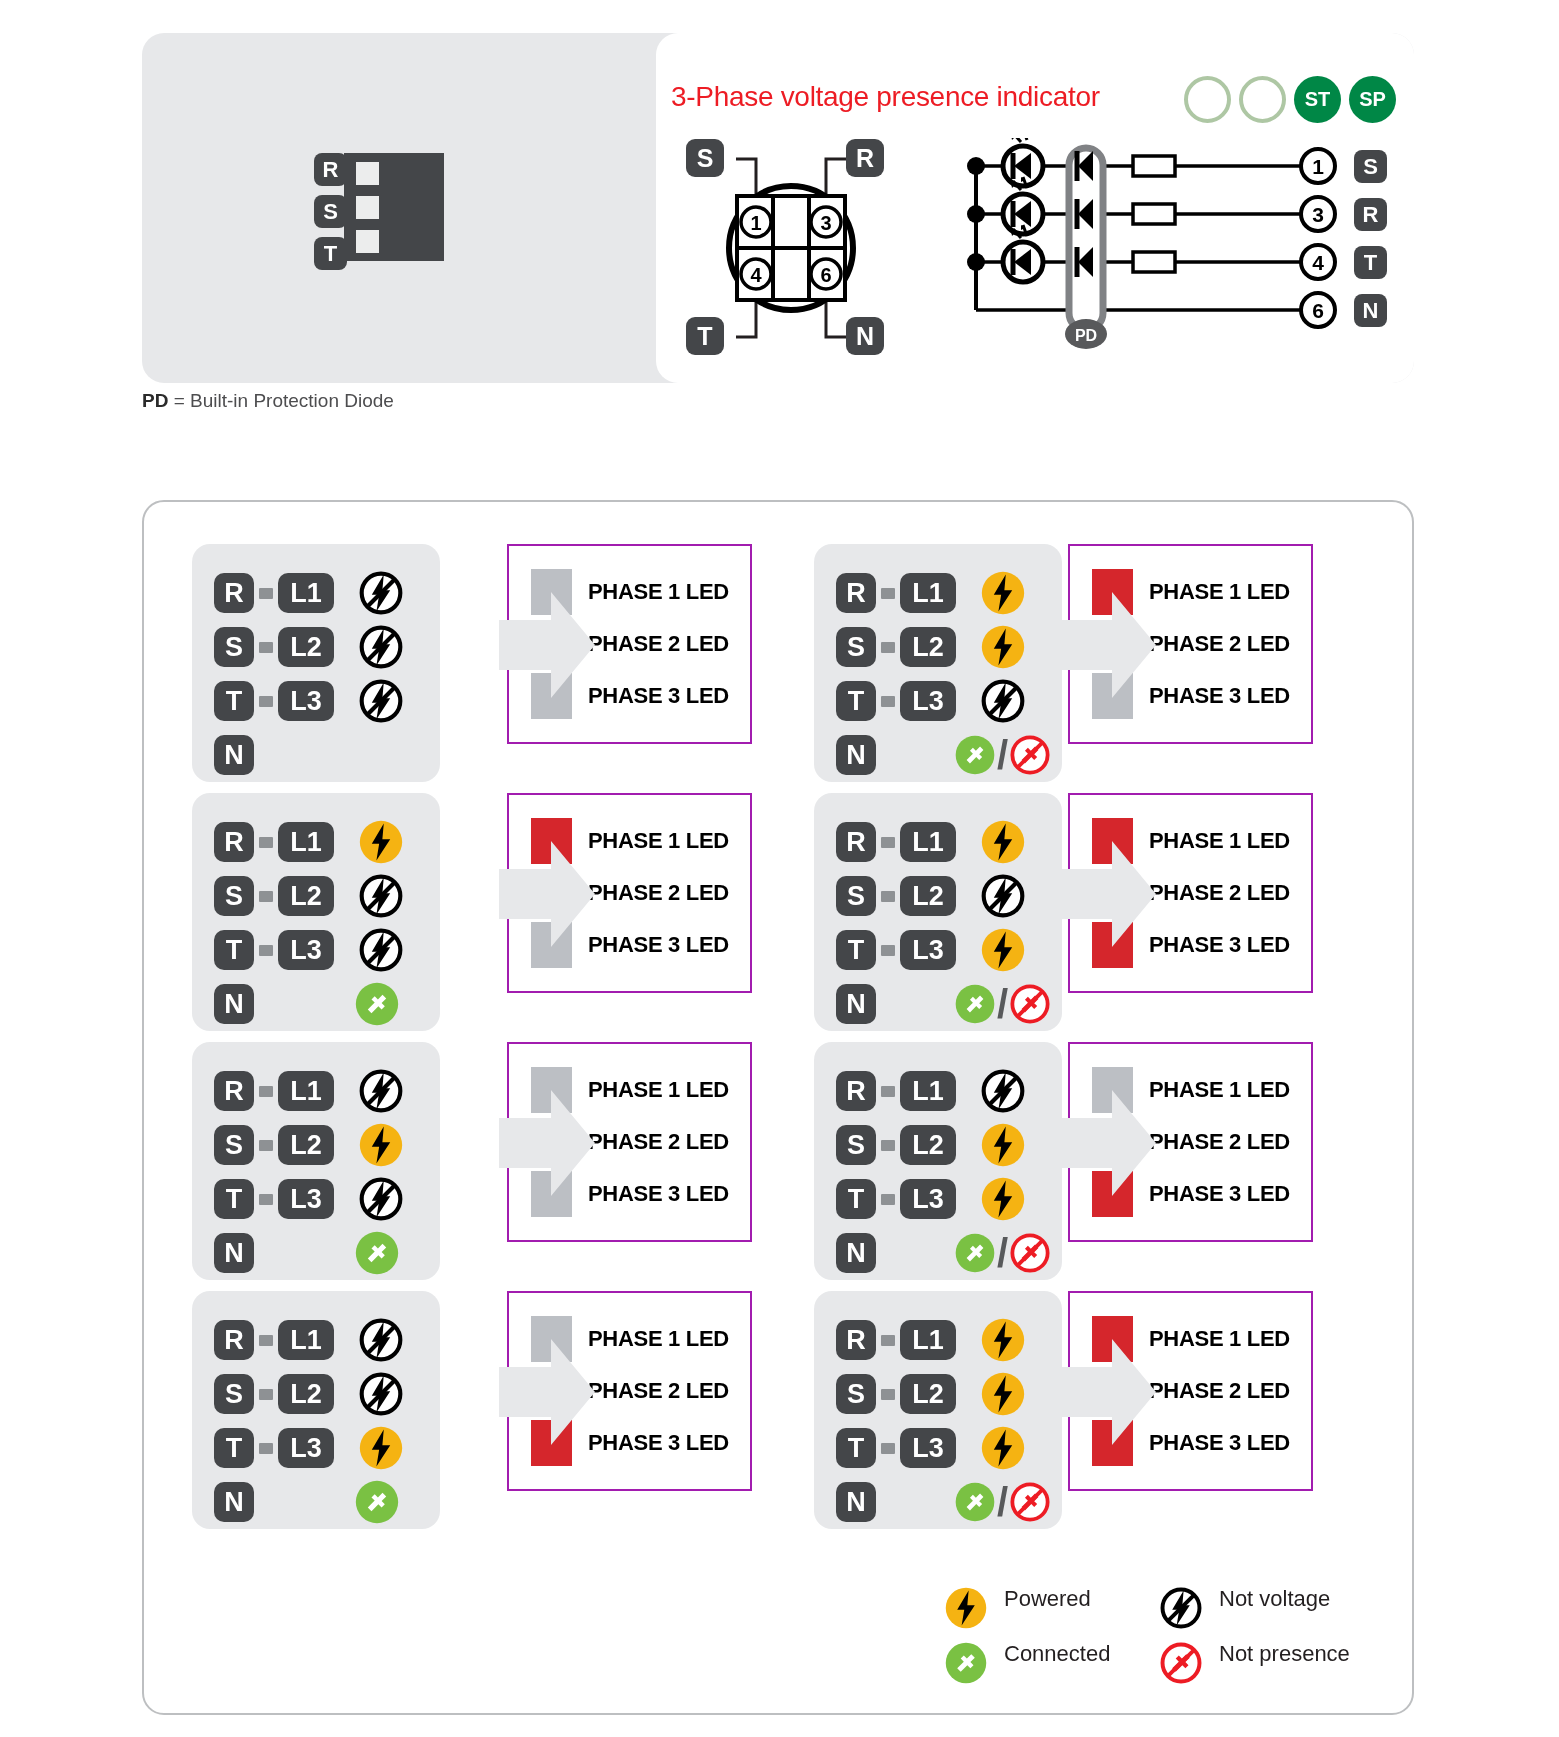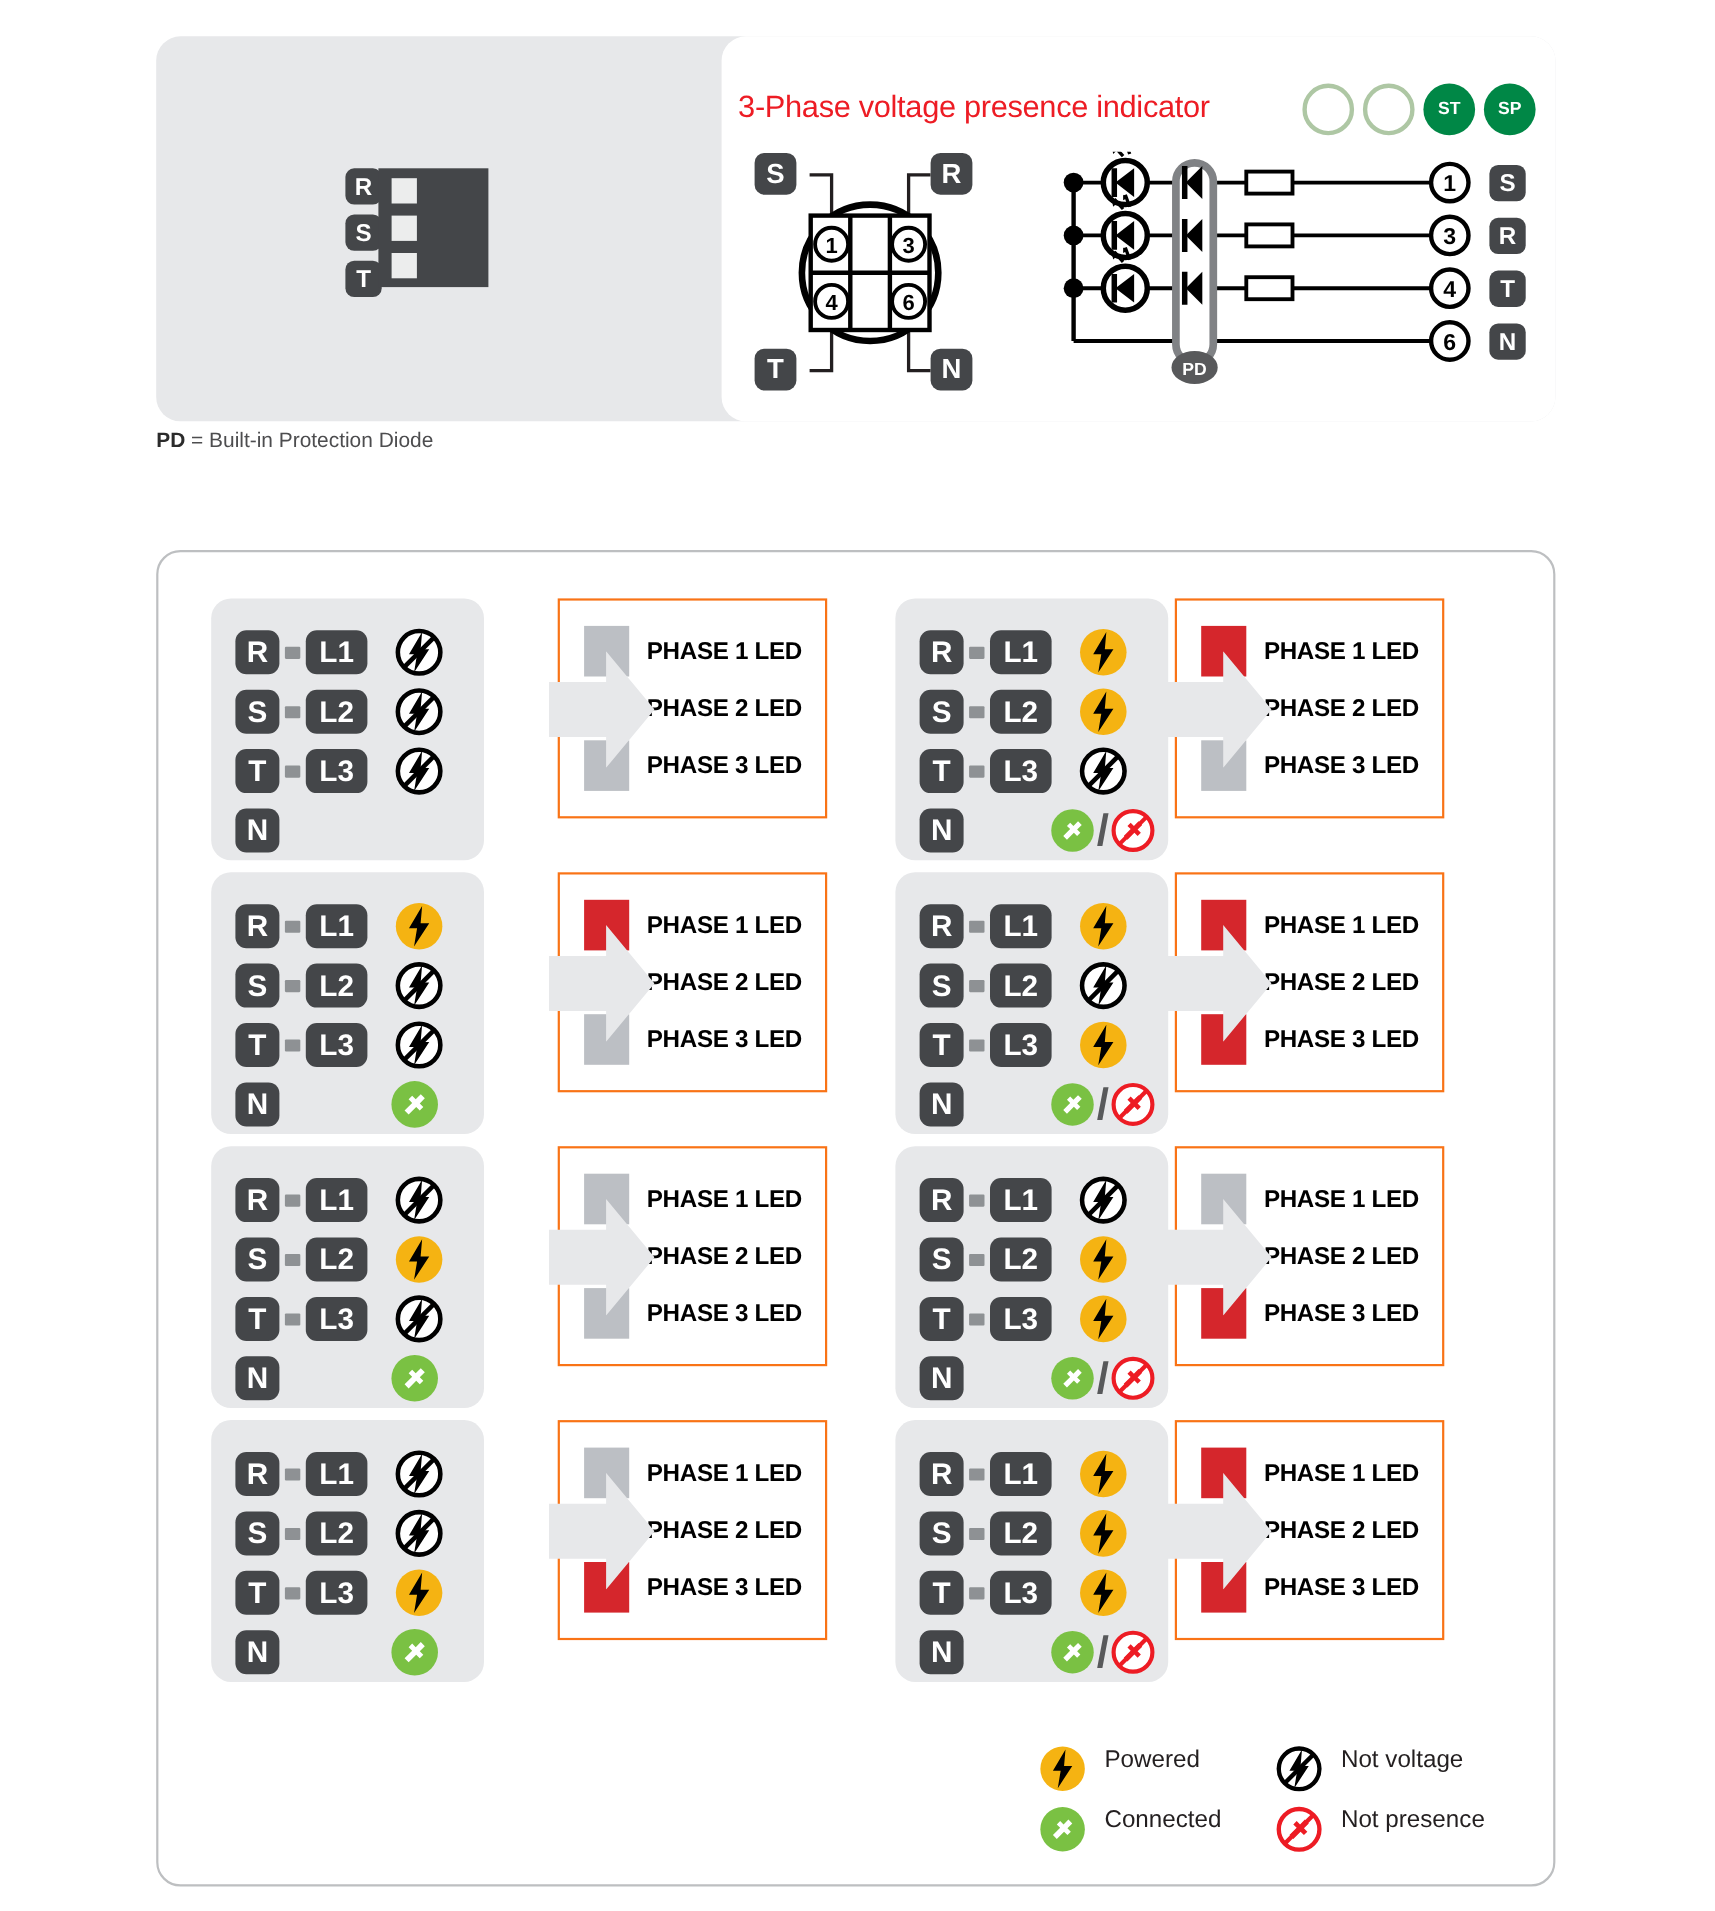--- a/index.html
+++ b/index.html
@@ -51,21 +51,21 @@
   }
   .card-title {
     position: absolute; left: 15px; top: 48px;
     font-size: 28px; font-weight: normal; color: #ed1c24;
     letter-spacing: -0.3px; white-space: nowrap;
   }
   .badges { position: absolute; right: 18px; top: 43px; display: flex; gap: 8px; }
   .badge {
     width: 47px; height: 47px; border-radius: 50%;
     display: flex; align-items: center; justify-content: center;
-    font-size: 16px; font-weight: bold;
+    font-size: 20px; font-weight: bold;
   }
   .badge.empty { border: 4px solid #aec7a4; background: #ffffff; }
   .badge.filled { background: #008746; color: #ffffff; }
 
   
   .socket-dia { position: absolute; left: 20px; top: 100px; width: 230px; height: 230px; }
 
   
   .circuit-dia { position: absolute; left: 310px; top: 105px; width: 430px; height: 220px; }
 
@@ -102,21 +102,21 @@
   .dash { width: 14px; height: 11px; background: #8e9194; margin: 0 5px; border-radius: 1px; }
   .state-icon { margin-left: 24px; display: flex; align-items: center; }
 
   .arrow-cell { position: relative; }
   .arrow {
     position: absolute; left: -2px; top: 48px;
     width: 96px; height: 106px;
   }
 
   .result-box {
-    border: 2px solid #f97316; background: #ffffff;
+    border: 2px solid #a21caf; background: #ffffff;
     width: 245px; height: 200px;
     display: flex; flex-direction: column; justify-content: center;
     padding-left: 22px;
     align-self: start;
   }
   .led-row { display: flex; align-items: center; height: 52px; }
   .led-sq { width: 41px; height: 46px; }
   .led-sq.on { background: #d5262c; }
   .led-sq.off { background: #bcbfc4; }
   .led-label {

